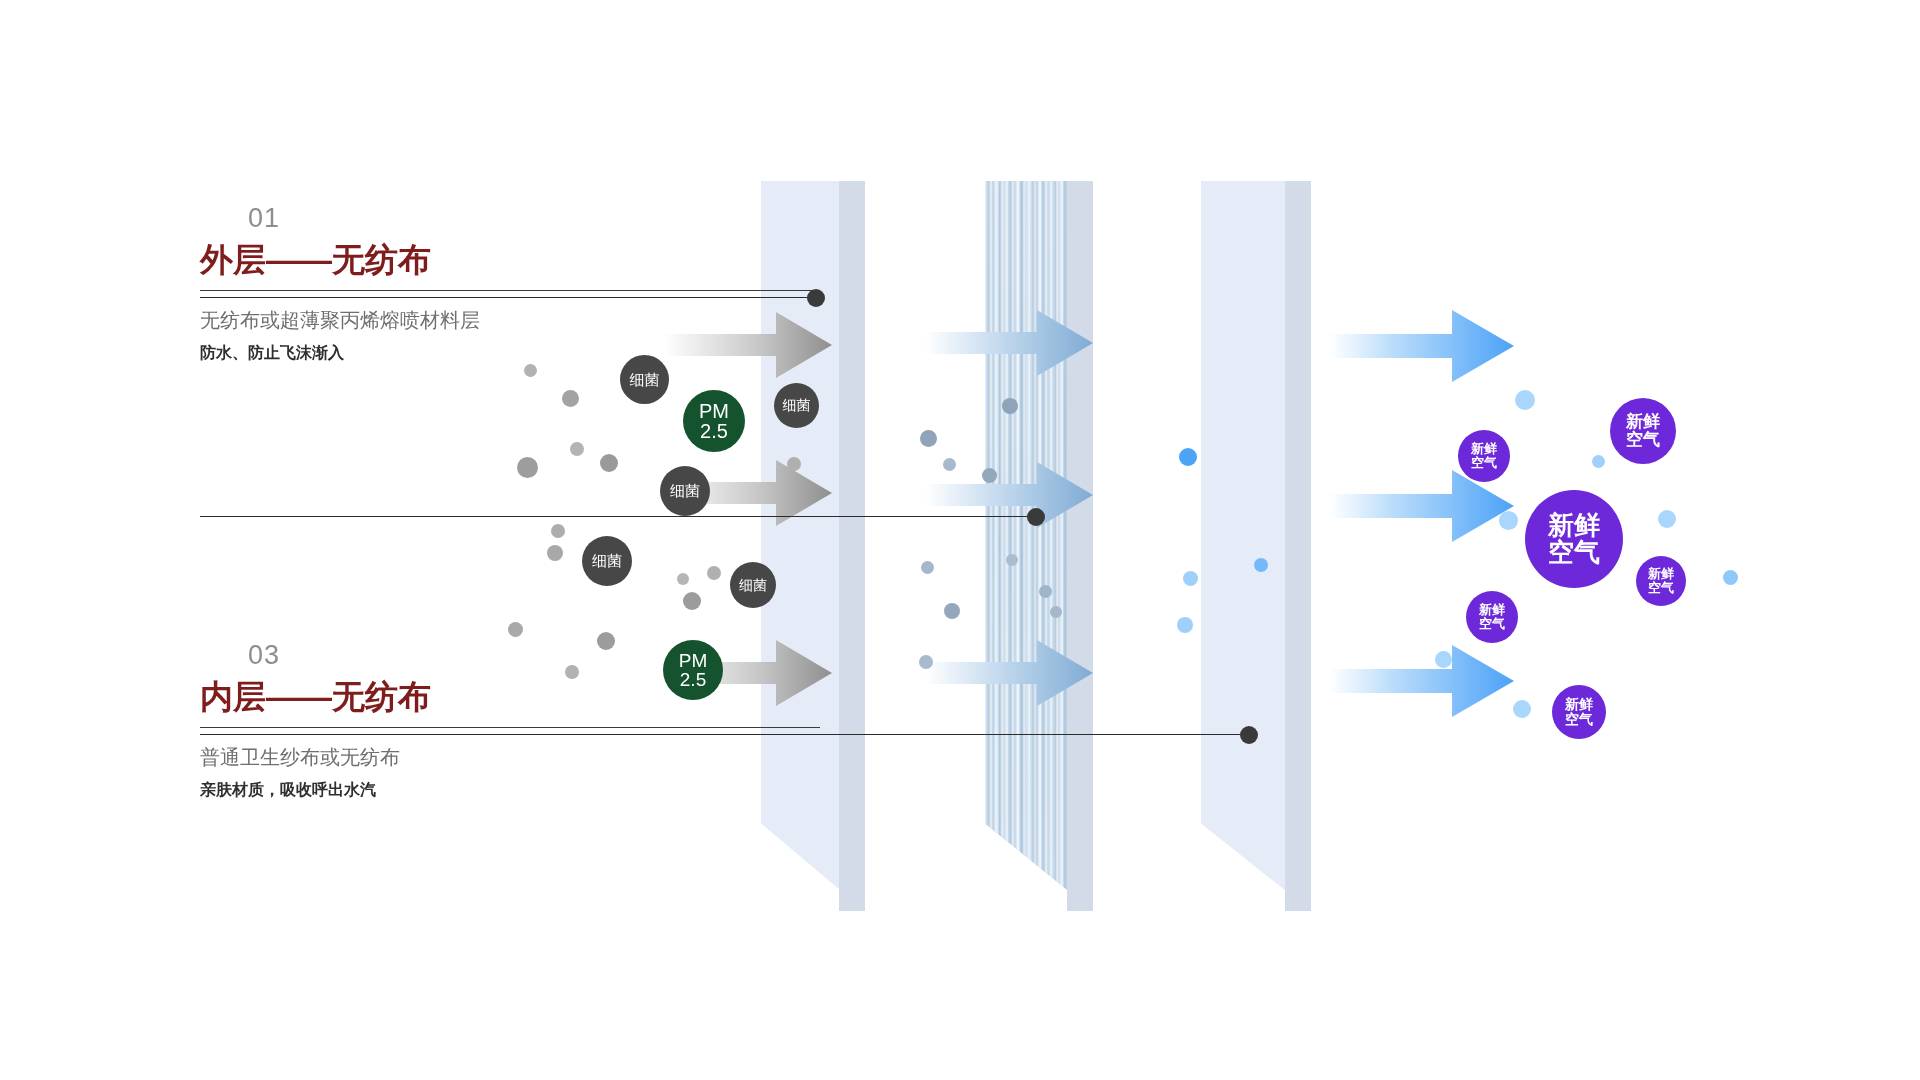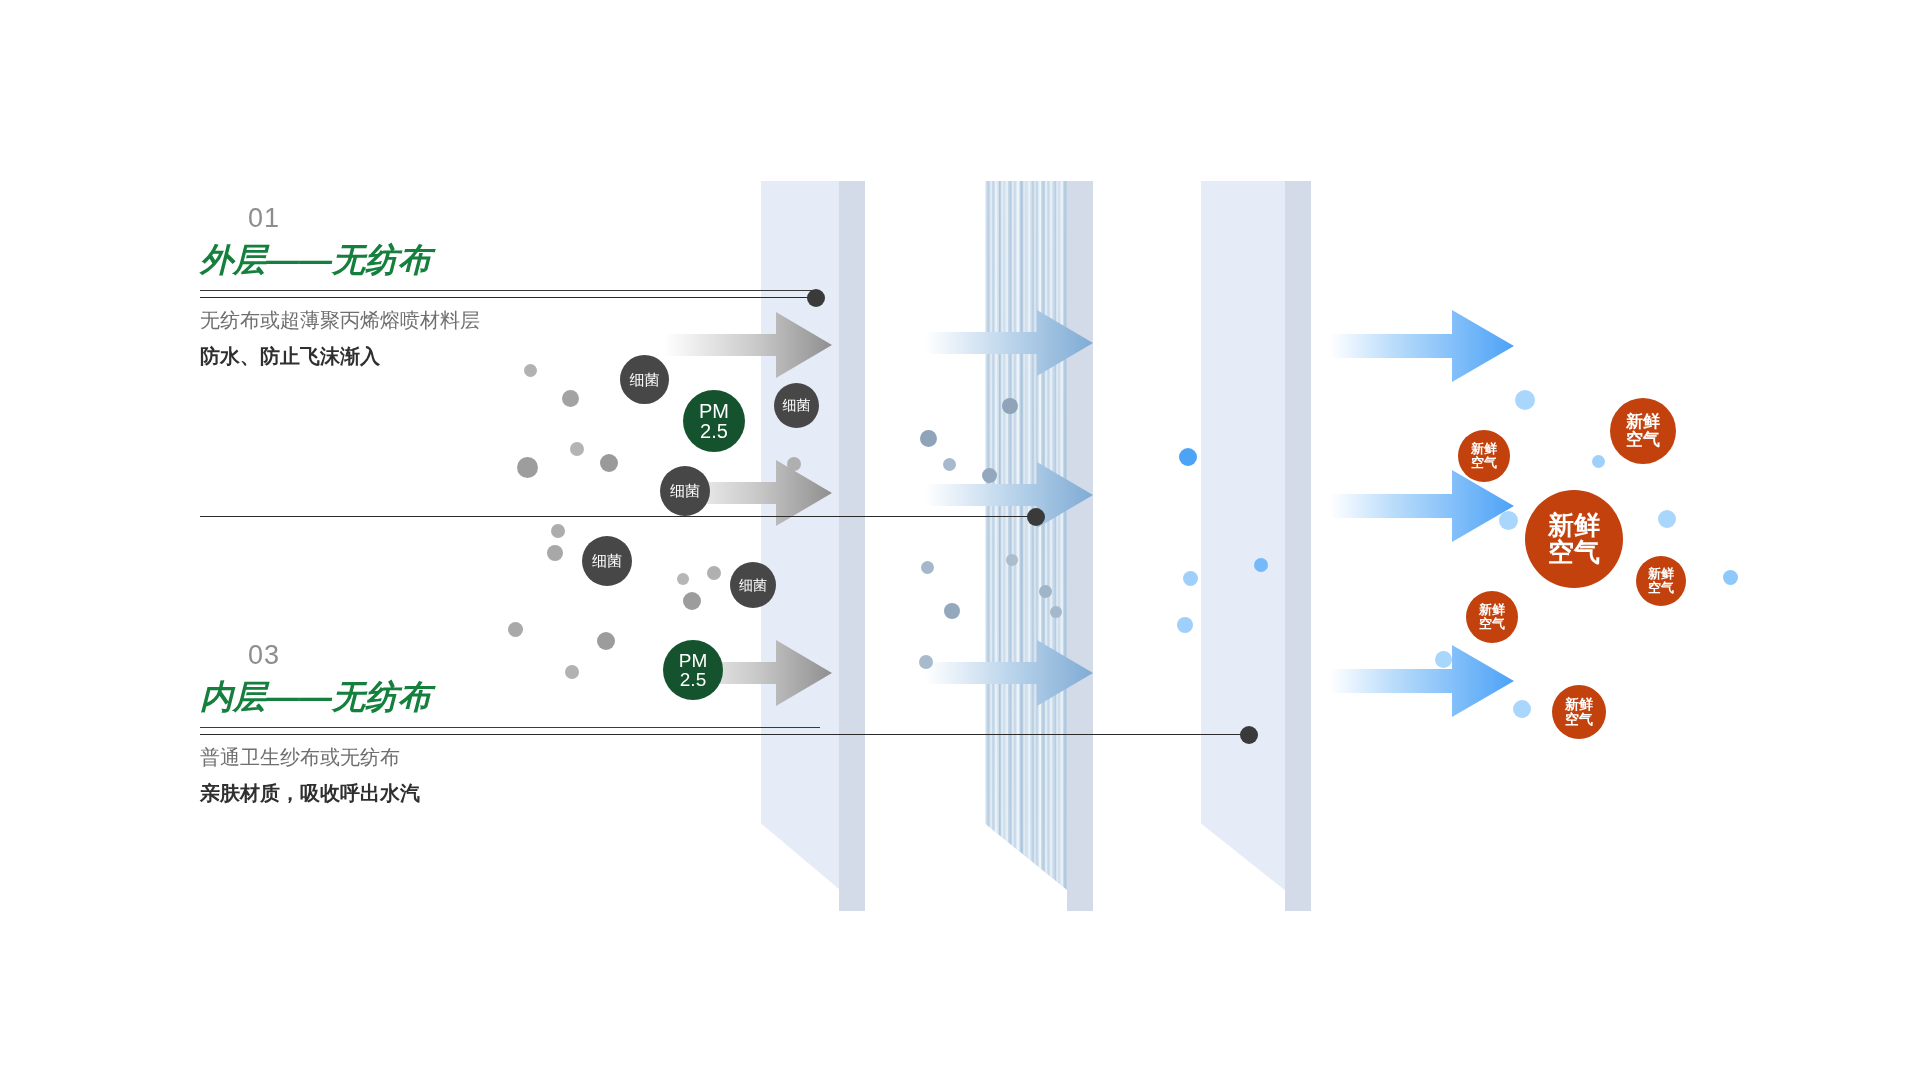--- a/index.html
+++ b/index.html
@@ -33,41 +33,40 @@
     font-size: 27px;
     color: #8d8d8d;
     letter-spacing: 1px;
     line-height: 1.1;
     font-weight: 400;
     margin-left: 48px;
   }
   .info-title {
     font-size: 33px;
     font-weight: bold;
-    color: #15803d;
+    color: #7f1d1d;
     line-height: 1.35;
     margin-top: 4px;
     white-space: nowrap;
-    font-style: italic;
   }
   .info-rule {
     height: 1px;
     background: #3a3a3a;
     margin-top: 8px;
     width: 620px;
   }
   .info-line1 {
     font-size: 20px;
     color: #6f6f6f;
     margin-top: 14px;
     line-height: 1.5;
     white-space: nowrap;
   }
   .info-line2 {
-    font-size: 20px;
+    font-size: 16px;
     color: #2f2f2f;
     font-weight: bold;
     margin-top: 6px;
     line-height: 1.5;
     white-space: nowrap;
   }
 
   
   .connector {
     position: absolute;
@@ -149,21 +148,21 @@
   }
   .badge-dark.pm {
     background: #14532d;
     font-weight: 400;
   }
 
   
   .badge-blue {
     position: absolute;
     border-radius: 50%;
-    background: #c2410c;
+    background: #6d28d9;
     color: #ffffff;
     display: flex;
     align-items: center;
     justify-content: center;
     text-align: center;
     line-height: 1.05;
     font-weight: bold;
   }
   .bubble {
     position: absolute;

